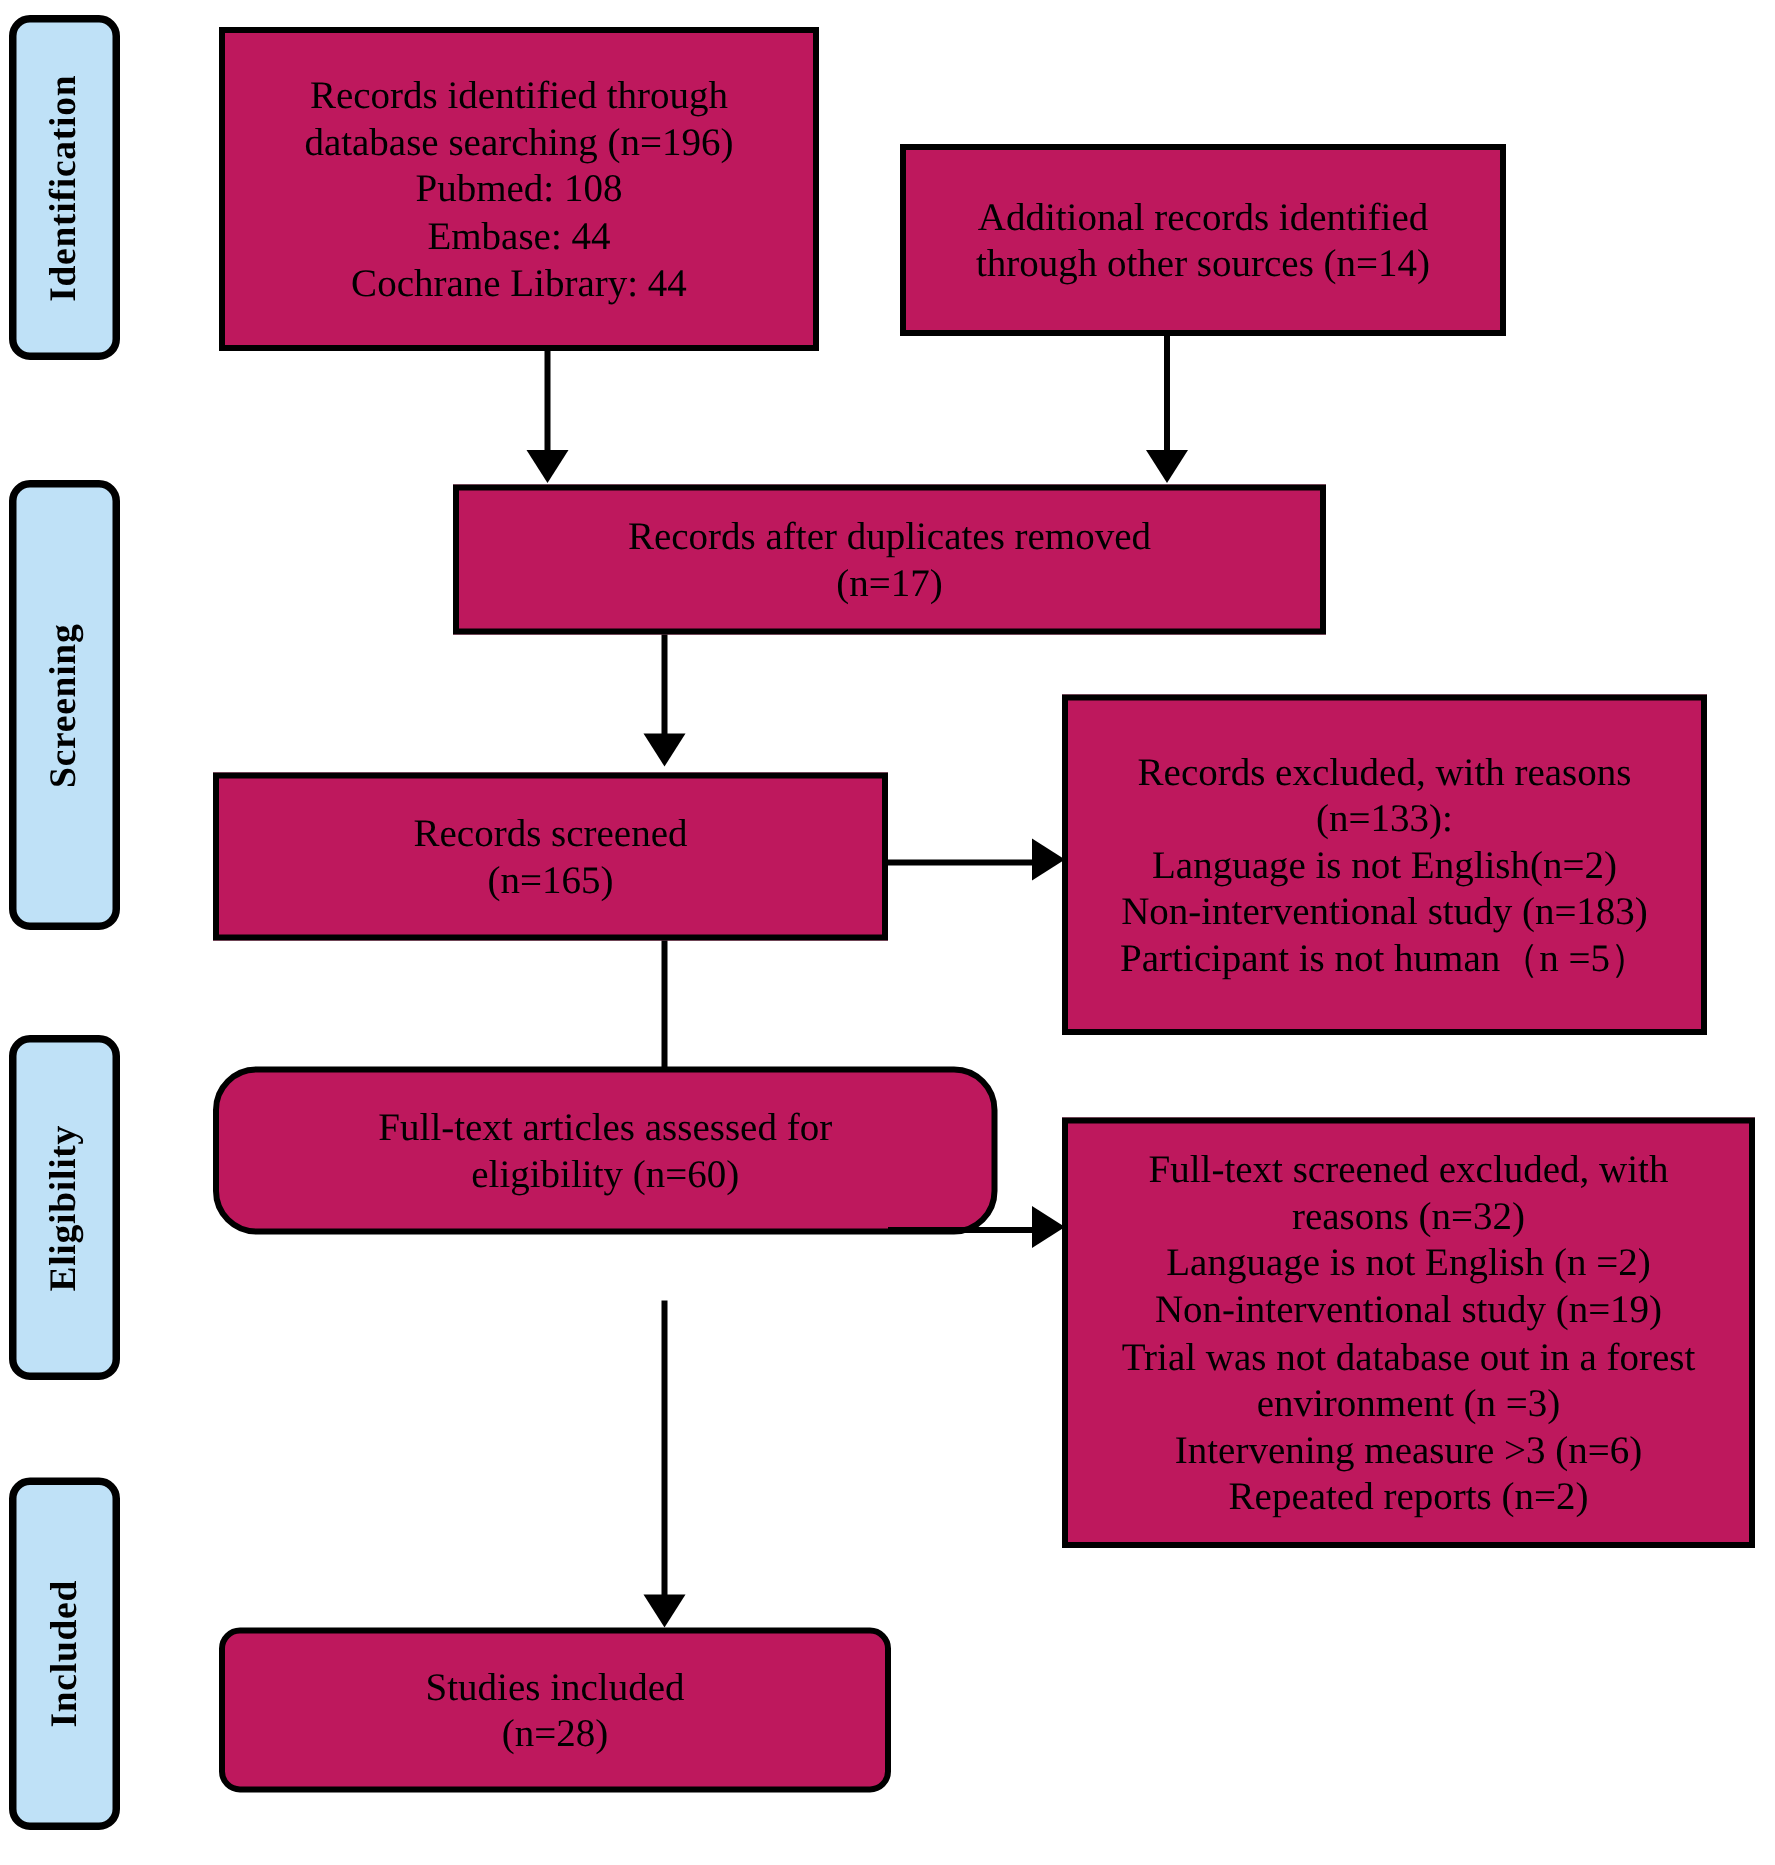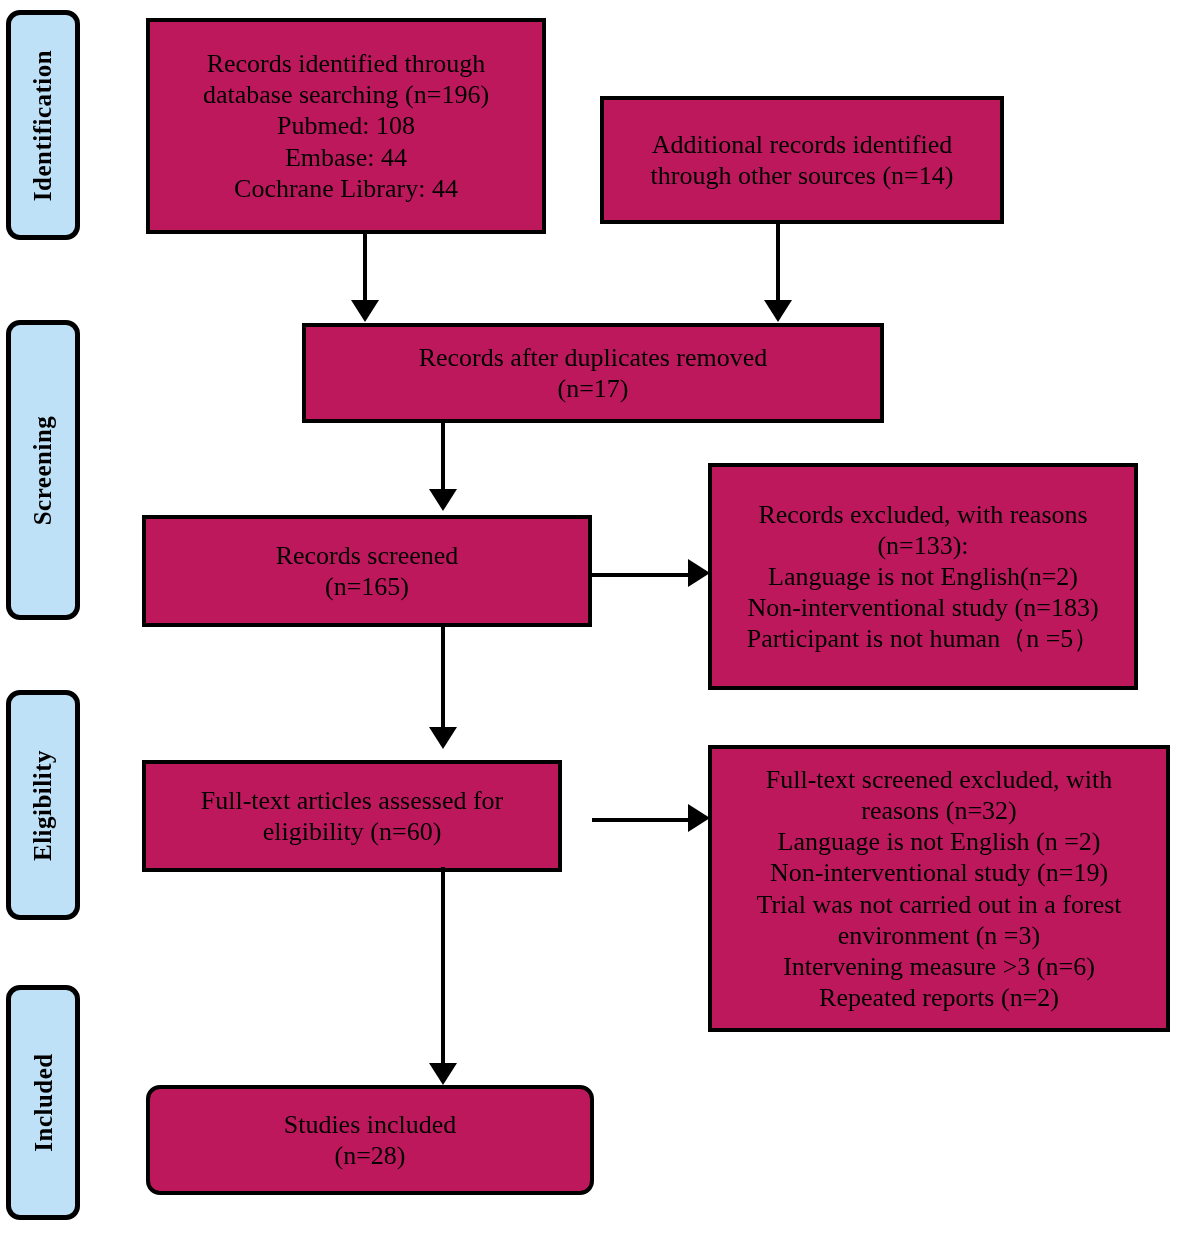--- a/index.html
+++ b/index.html
@@ -155,37 +155,37 @@
       <span class="ln">(n=133):</span>
       <span class="ln">Language is not English(n=2)</span>
       <span class="ln">Non-interventional study (n=183)</span>
       <span class="ln">Participant is not human（n =5）</span>
     </div>
   </div>
 
   <div class="vline" style="left:441px; top:627px; height:104px;"></div>
   <div class="arrow-down" style="left:429px; top:727px;"></div>
 
-  <div class="box" style="left:142px; top:760px; width:420px; height:112px;">
+  <div class="box" style="left:142px; top:711px; width:523px; height:112px;border-radius:29px;">
     <div class="box-lines">
       <span class="ln">Full-text articles assessed for</span>
       <span class="ln">eligibility (n=60)</span>
     </div>
   </div>
 
   <div class="hline" style="left:592px; top:818px; width:100px;"></div>
   <div class="arrow-right" style="left:688px; top:804px;"></div>
 
   <div class="box" style="left:708px; top:745px; width:462px; height:287px;">
     <div class="box-lines">
       <span class="ln">Full-text screened excluded, with</span>
       <span class="ln">reasons (n=32)</span>
       <span class="ln">Language is not English (n =2)</span>
       <span class="ln">Non-interventional study (n=19)</span>
-      <span class="ln">Trial was not carried out in a forest</span>
+      <span class="ln">Trial was not database out in a forest</span>
       <span class="ln">environment (n =3)</span>
       <span class="ln">Intervening measure &gt;3 (n=6)</span>
       <span class="ln">Repeated reports (n=2)</span>
     </div>
   </div>
 
   <div class="vline" style="left:441px; top:867px; height:200px;"></div>
   <div class="arrow-down" style="left:429px; top:1063px;"></div>
 
   <div class="box" style="left:146px; top:1085px; width:448px; height:110px;border-radius:14px;">

